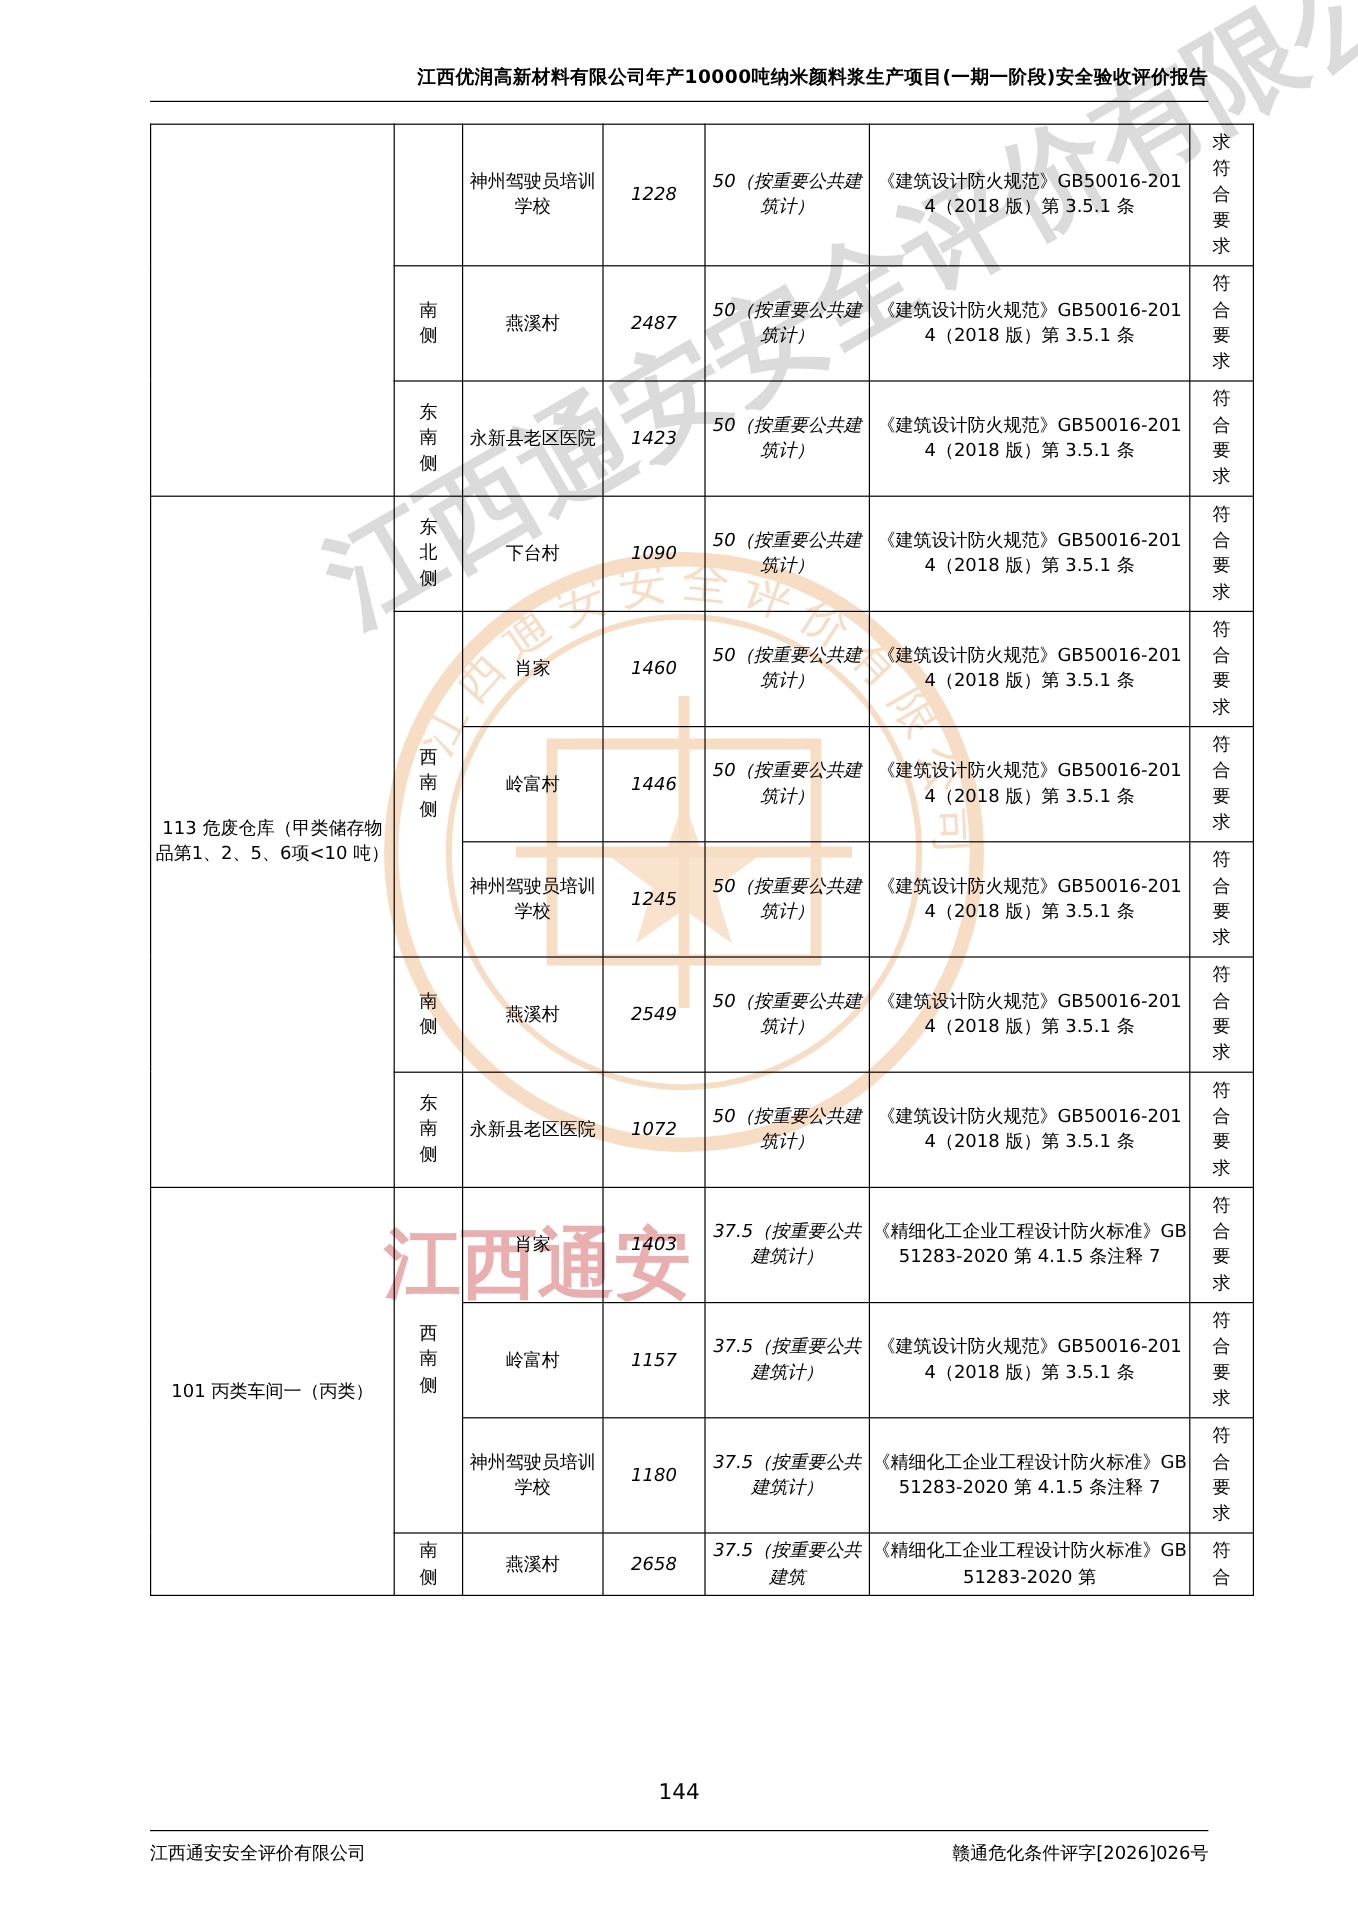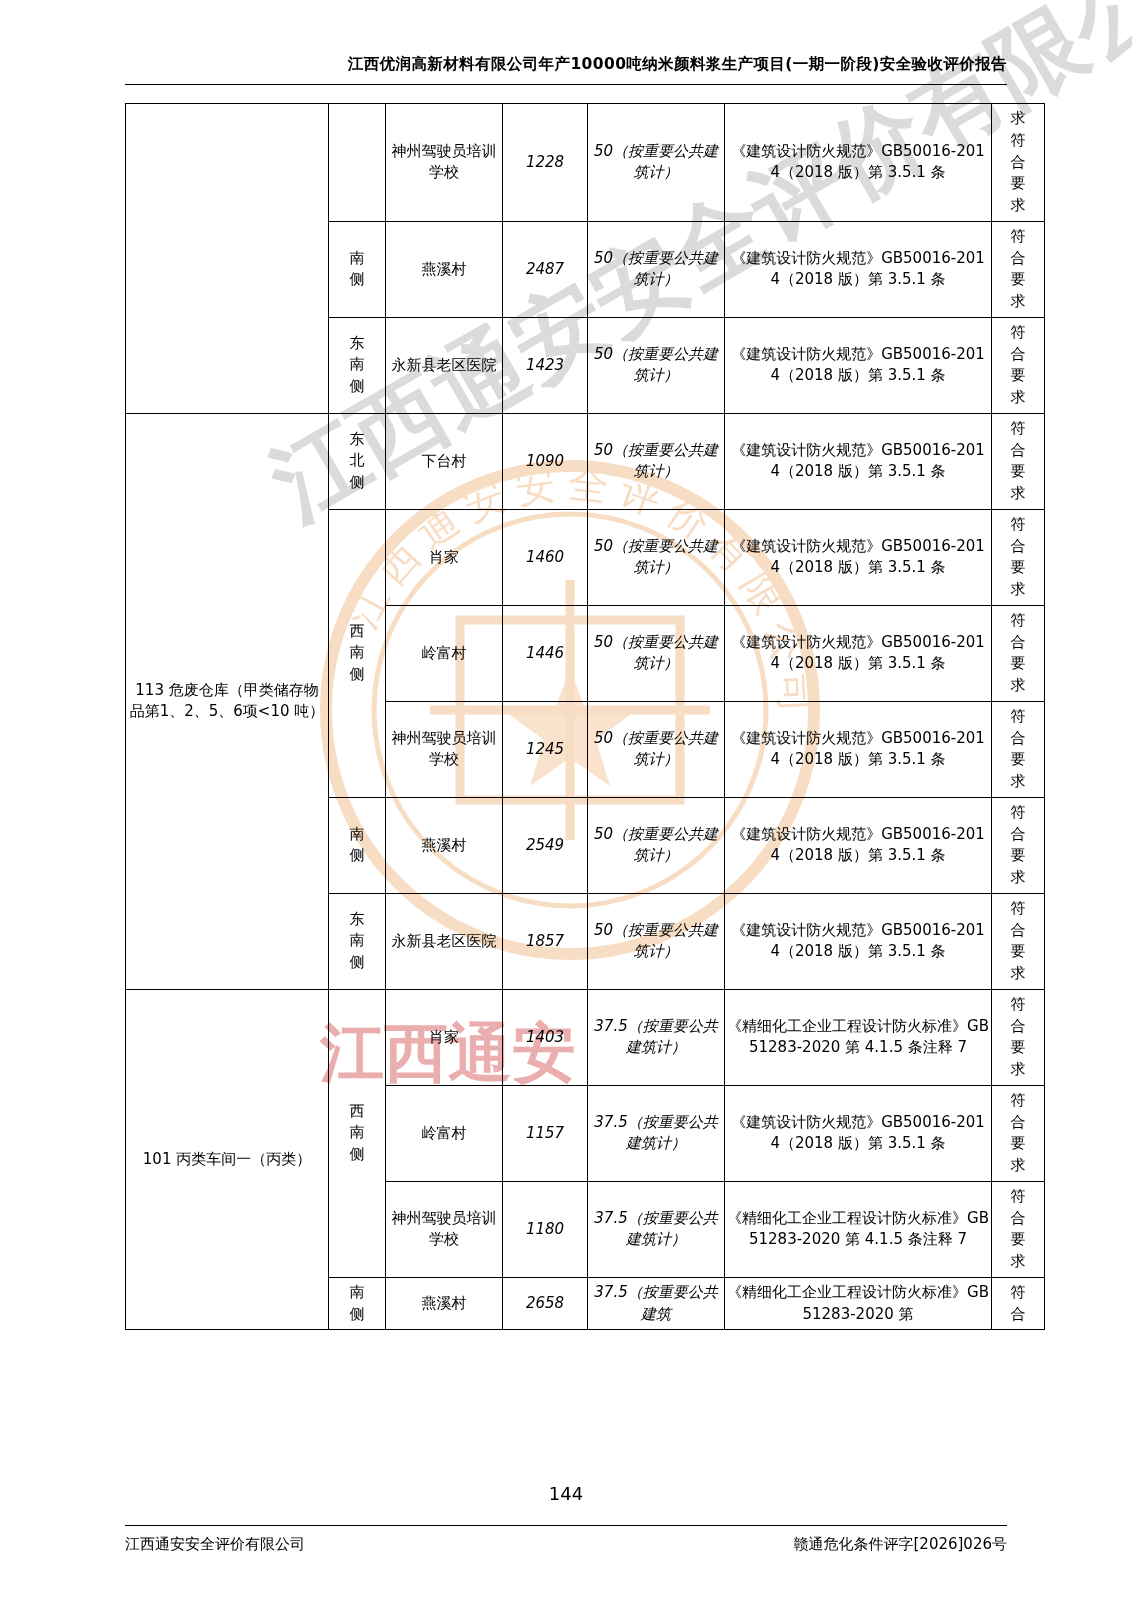--- a/index.html
+++ b/index.html
@@ -287,21 +287,21 @@
             </td>
         </tr>
 
         <tr>
           <td class="c-dir">
               <span class="stacked">东</span>
               <span class="stacked">南</span>
               <span class="stacked">侧</span>
             </td>
           <td class="c-name">永新县老区医院</td>
-          <td class="c-dist">1857</td>
+          <td class="c-dist">1072</td>
           <td class="c-req">50（按重要公共建筑计）</td>
           <td class="c-std">《建筑设计防火规范》GB50016-2014（2018 版）第 3.5.1 条</td>
           <td class="c-concl">
               <span class="stacked">符</span>
               <span class="stacked">合</span>
               <span class="stacked">要</span>
               <span class="stacked">求</span>
             </td>
         </tr>
 

